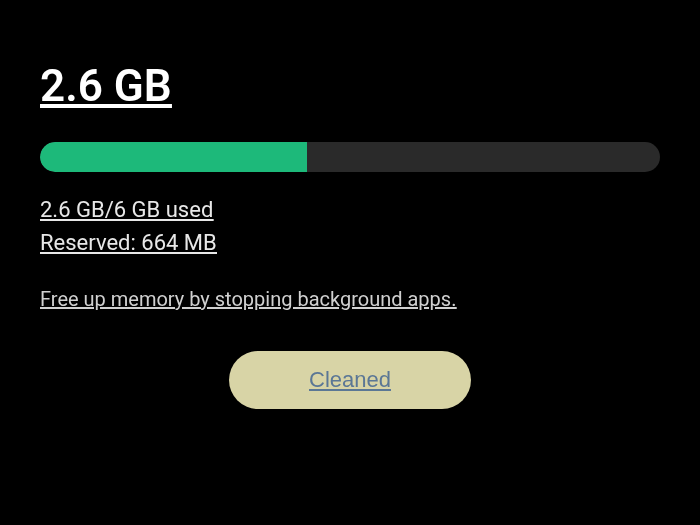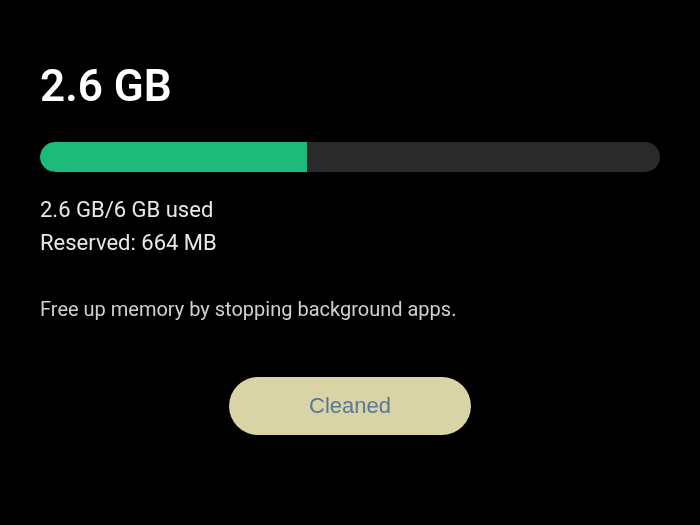--- a/index.html
+++ b/index.html
@@ -1,18 +1,19 @@
 <!DOCTYPE html>
 <html><head>
   <meta charset="utf-8">
   <style>
     * {
       margin: 0;
       padding: 0;
       box-sizing: border-box;
+      text-decoration: underline;
     }
     body {
       width: 700px;
       height: 525px;
       background: #000000;
       font-family: -apple-system, BlinkMacSystemFont, "Segoe UI", Roboto, sans-serif;
       color: #ffffff;
       padding: 60px 40px 40px 40px;
       position: relative;
     }
@@ -42,31 +43,31 @@
     }
     .progress-fill {
       height: 100%;
       background: #1db97a;
       border-radius: 15px 0 0 15px;
     }
     .stats {
       display: flex;
       flex-direction: column;
       gap: 8px;
-      margin-bottom: 42px;
+      margin-bottom: 32px;
     }
     .stat-line {
       font-size: 22px;
       font-weight: 400;
       color: #e8e8e8;
     }
     .hint {
       font-size: 20px;
       color: #d0d0d0;
-      margin-bottom: 56px;
+      margin-bottom: 40px;
     }
     .button-container {
       display: flex;
       justify-content: center;
     }
     .clean-button {
       background: #fef9c3;
       color: #6b8cb0;
       border: none;
       border-radius: 30px;

